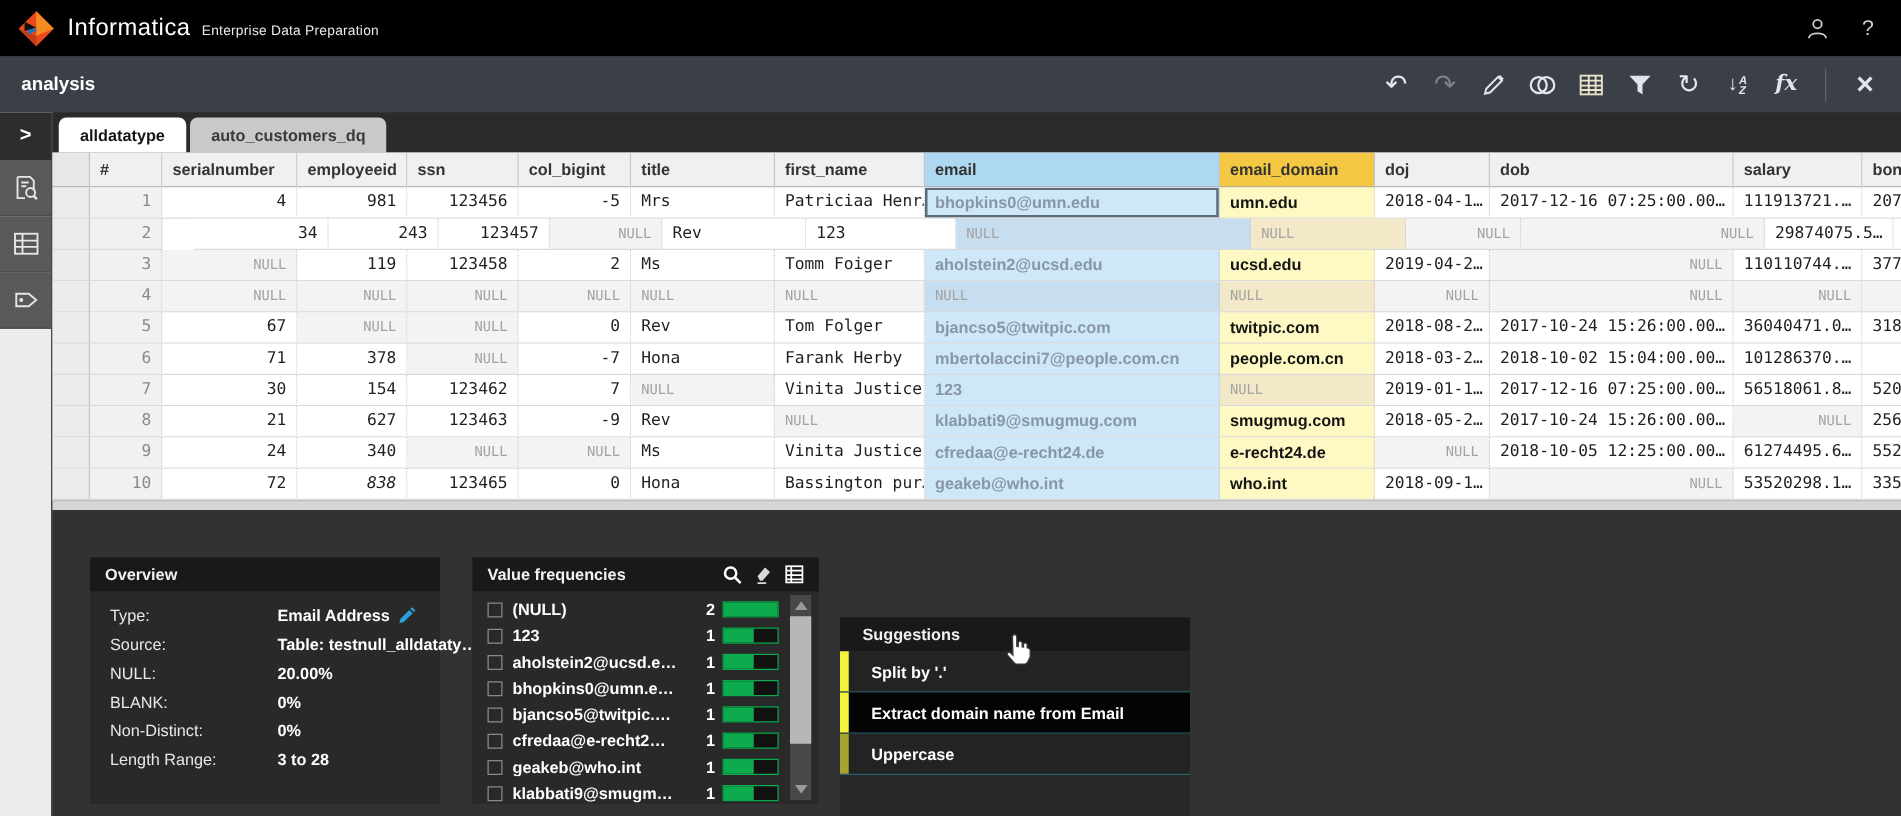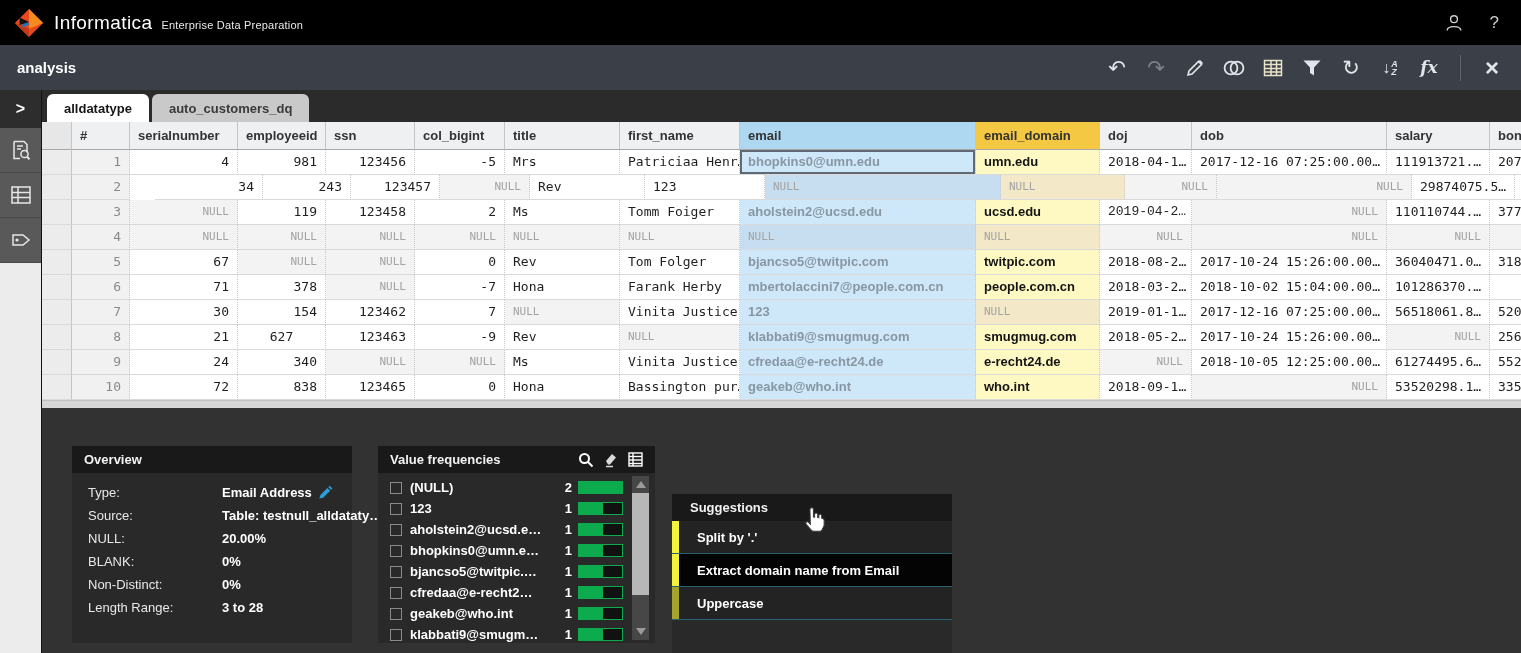--- a/index.html
+++ b/index.html
@@ -284,21 +284,21 @@
               <div class="gc col-rowsel" style="width: 30px;"></div>
               <div class="gc col-num ar" style="width: 58px;">3</div>
               <div class="gc col-serialnumber null ar" style="width: 108px;">NULL</div>
               <div class="gc col-employeeid ar" style="width: 88px;">119</div>
               <div class="gc col-ssn ar" style="width: 89px;">123458</div>
               <div class="gc col-col_bigint ar" style="width: 90px;">2</div>
               <div class="gc col-title" style="width: 115px;">Ms</div>
               <div class="gc col-first_name" style="width: 120px;">Tomm Foiger</div>
               <div class="gc col-email hl-blue" style="width: 236px;">aholstein2@ucsd.edu</div>
               <div class="gc col-email_domain hl-yellow" style="width: 124px;">ucsd.edu</div>
-              <div class="gc col-doj" style="width: 92px; font-family: Liberation Mono, monospace;">2019-04-2…</div>
+              <div class="gc col-doj" style="width: 92px;">2019-04-2…</div>
               <div class="gc col-dob null ar" style="width: 195px;">NULL</div>
               <div class="gc col-salary" style="width: 103px;">110110744.…</div>
               <div class="gc col-bonus" style="width: 80px;">3771</div>
             </div>
             <div class="gr">
               <div class="gc col-rowsel" style="width: 30px;"></div>
               <div class="gc col-num ar" style="width: 58px;">4</div>
               <div class="gc col-serialnumber null ar" style="width: 108px;">NULL</div>
               <div class="gc col-employeeid null ar" style="width: 88px;">NULL</div>
               <div class="gc col-ssn null ar" style="width: 89px;">NULL</div>
@@ -357,21 +357,21 @@
               <div class="gc col-email_domain hl-yellow null" style="width: 124px;">NULL</div>
               <div class="gc col-doj" style="width: 92px;">2019-01-1…</div>
               <div class="gc col-dob" style="width: 195px;">2017-12-16 07:25:00.00…</div>
               <div class="gc col-salary" style="width: 103px;">56518061.8…</div>
               <div class="gc col-bonus" style="width: 80px;">5202</div>
             </div>
             <div class="gr">
               <div class="gc col-rowsel" style="width: 30px;"></div>
               <div class="gc col-num ar" style="width: 58px;">8</div>
               <div class="gc col-serialnumber ar" style="width: 108px;">21</div>
-              <div class="gc col-employeeid ar" style="width: 88px; text-align: center;">627</div>
+              <div class="gc col-employeeid ar" style="width: 88px;">627</div>
               <div class="gc col-ssn ar" style="width: 89px;">123463</div>
               <div class="gc col-col_bigint ar" style="width: 90px;">-9</div>
               <div class="gc col-title" style="width: 115px;">Rev</div>
               <div class="gc col-first_name null" style="width: 120px;">NULL</div>
               <div class="gc col-email hl-blue" style="width: 236px;">klabbati9@smugmug.com</div>
               <div class="gc col-email_domain hl-yellow" style="width: 124px;">smugmug.com</div>
               <div class="gc col-doj" style="width: 92px;">2018-05-2…</div>
               <div class="gc col-dob" style="width: 195px;">2017-10-24 15:26:00.00…</div>
               <div class="gc col-salary null ar" style="width: 103px;">NULL</div>
               <div class="gc col-bonus" style="width: 80px;">2564</div>
@@ -389,21 +389,21 @@
               <div class="gc col-email_domain hl-yellow" style="width: 124px;">e-recht24.de</div>
               <div class="gc col-doj null ar" style="width: 92px;">NULL</div>
               <div class="gc col-dob" style="width: 195px;">2018-10-05 12:25:00.00…</div>
               <div class="gc col-salary" style="width: 103px;">61274495.6…</div>
               <div class="gc col-bonus" style="width: 80px;">5527</div>
             </div>
             <div class="gr">
               <div class="gc col-rowsel" style="width: 30px;"></div>
               <div class="gc col-num ar" style="width: 58px;">10</div>
               <div class="gc col-serialnumber ar" style="width: 108px;">72</div>
-              <div class="gc col-employeeid ar" style="width: 88px;">838</div>
+              <div class="gc col-employeeid ar" style="width: 88px; font-style: italic;">838</div>
               <div class="gc col-ssn ar" style="width: 89px;">123465</div>
               <div class="gc col-col_bigint ar" style="width: 90px;">0</div>
               <div class="gc col-title" style="width: 115px;">Hona</div>
               <div class="gc col-first_name" style="width: 120px;">Bassington pur…</div>
               <div class="gc col-email hl-blue" style="width: 236px;">geakeb@who.int</div>
               <div class="gc col-email_domain hl-yellow" style="width: 124px;">who.int</div>
               <div class="gc col-doj" style="width: 92px;">2018-09-1…</div>
               <div class="gc col-dob null ar" style="width: 195px;">NULL</div>
               <div class="gc col-salary" style="width: 103px;">53520298.1…</div>
               <div class="gc col-bonus" style="width: 80px;">3356</div>

